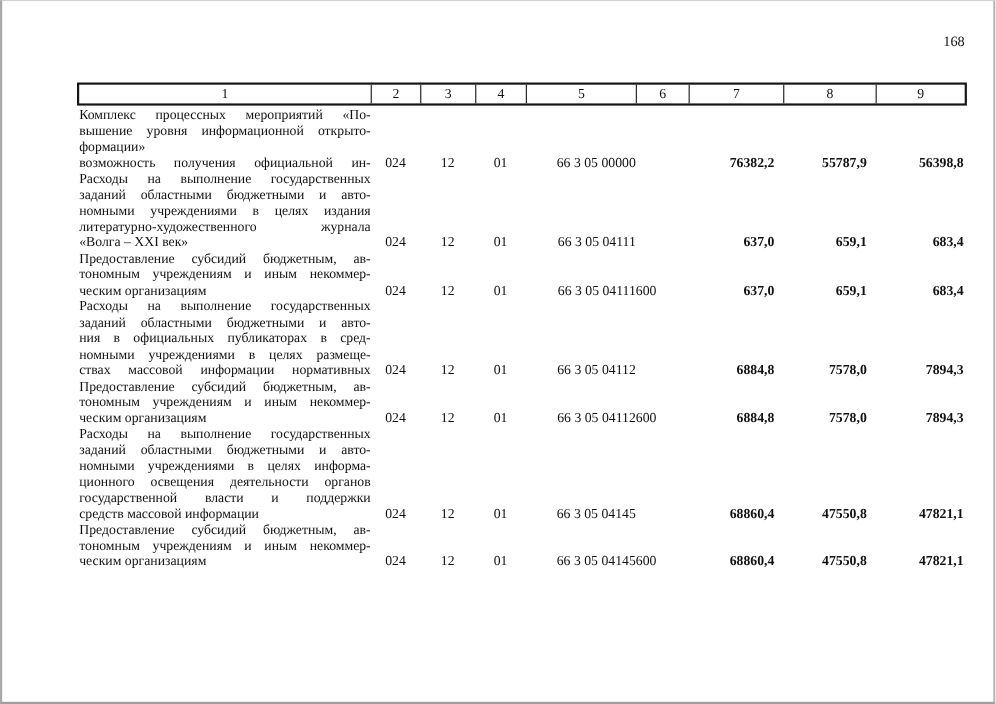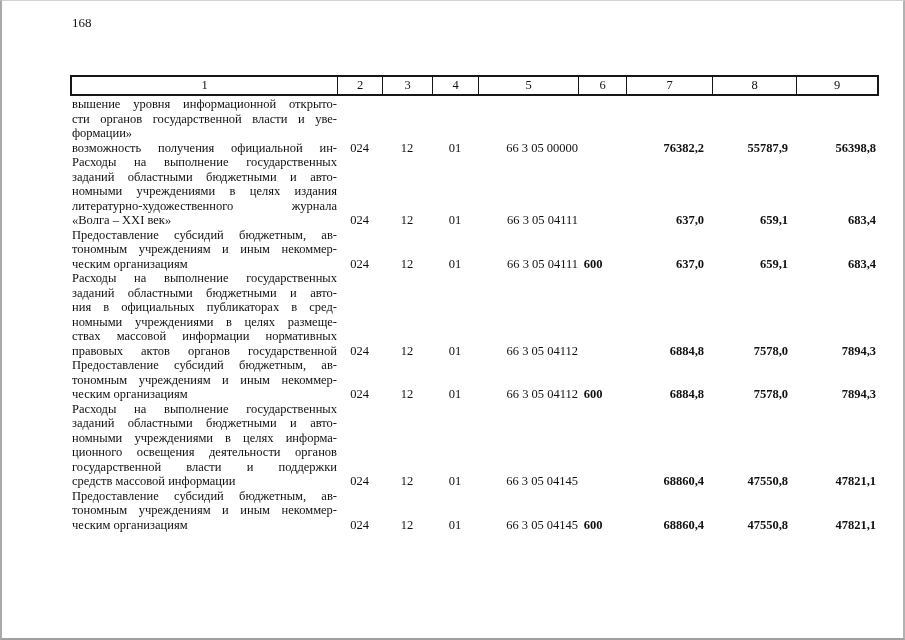--- a/index.html
+++ b/index.html
@@ -14,22 +14,22 @@
   .frame {
     position: absolute; inset: 0;
     border-top: 1px solid #d2d2d2;
     border-left: 2px solid #a9a9a9;
     border-right: 2px solid #b2b2b2;
     border-bottom: 2px solid #9f9f9f;
     pointer-events: none;
   }
   .page-number {
     position: absolute;
-    top: 15px; left: 72px; width: 805px;
-    text-align: left;
+    top: 30px; left: 72px; width: 805px;
+    text-align: right;
     font-size: 13px;
   }
   .table {
     position: absolute;
     left: 72px; top: 77px; width: 805px;
   }
   .grid-row {
     display: grid;
     grid-template-columns: 265px 45px 50px 46px 100px 48px 86px 84px 81px;
   }
@@ -51,21 +51,21 @@
   .trow { align-items: end; }
   .cell {
     font-size: 12.5px;
     line-height: 14.5px;
   }
   .c1 { width: 265px; }
   .jline { text-align: justify; text-align-last: justify; }
   .jline.last { text-align-last: left; }
   .center { text-align: center; }
   .code-cell { text-align: right; padding-left: 5px; }
-  .vr-cell { text-align: center; padding-right: 18px; font-weight: bold; }
+  .vr-cell { padding-right: 18px; }
   .amount { text-align: right; padding-right: 8px; font-weight: bold; }
   .amount.flush { padding-right: 1px; }
 </style>
 </head>
 <body>
 
 <div class="frame"></div>
 
 <div class="page-number">168</div>
 
@@ -83,22 +83,22 @@
       <div class="th">7</div>
       <div class="th">8</div>
       <div class="th">9</div>
     </div>
   </div>
 
   <div class="tbody">
 
     <div class="trow grid-row">
       <div class="cell c1">
+          <div class="jline">Комплекс процессных мероприятий «По-</div>
           <div class="jline">вышение уровня информационной открыто-</div>
-          <div class="jline">сти органов государственной власти и уве-</div>
           <div class="jline last">формации»</div>
           <div class="jline">возможность получения официальной ин-</div>
         </div>
       <div class="cell center">024</div>
       <div class="cell center">12</div>
       <div class="cell center">01</div>
       <div class="cell code-cell">66 3 05 00000</div>
       <div class="cell vr-cell"></div>
       <div class="cell amount">76382,2</div>
       <div class="cell amount">55787,9</div>
@@ -139,21 +139,20 @@
       <div class="cell amount flush">683,4</div>
     </div>
 
     <div class="trow grid-row">
       <div class="cell c1">
           <div class="jline">Расходы на выполнение государственных</div>
           <div class="jline">заданий областными бюджетными и авто-</div>
           <div class="jline">ния в официальных публикаторах в сред-</div>
           <div class="jline">номными учреждениями в целях размеще-</div>
           <div class="jline">ствах массовой информации нормативных</div>
-          <div class="jline">правовых актов органов государственной</div>
         </div>
       <div class="cell center">024</div>
       <div class="cell center">12</div>
       <div class="cell center">01</div>
       <div class="cell code-cell">66 3 05 04112</div>
       <div class="cell vr-cell"></div>
       <div class="cell amount">6884,8</div>
       <div class="cell amount">7578,0</div>
       <div class="cell amount flush">7894,3</div>
     </div>

